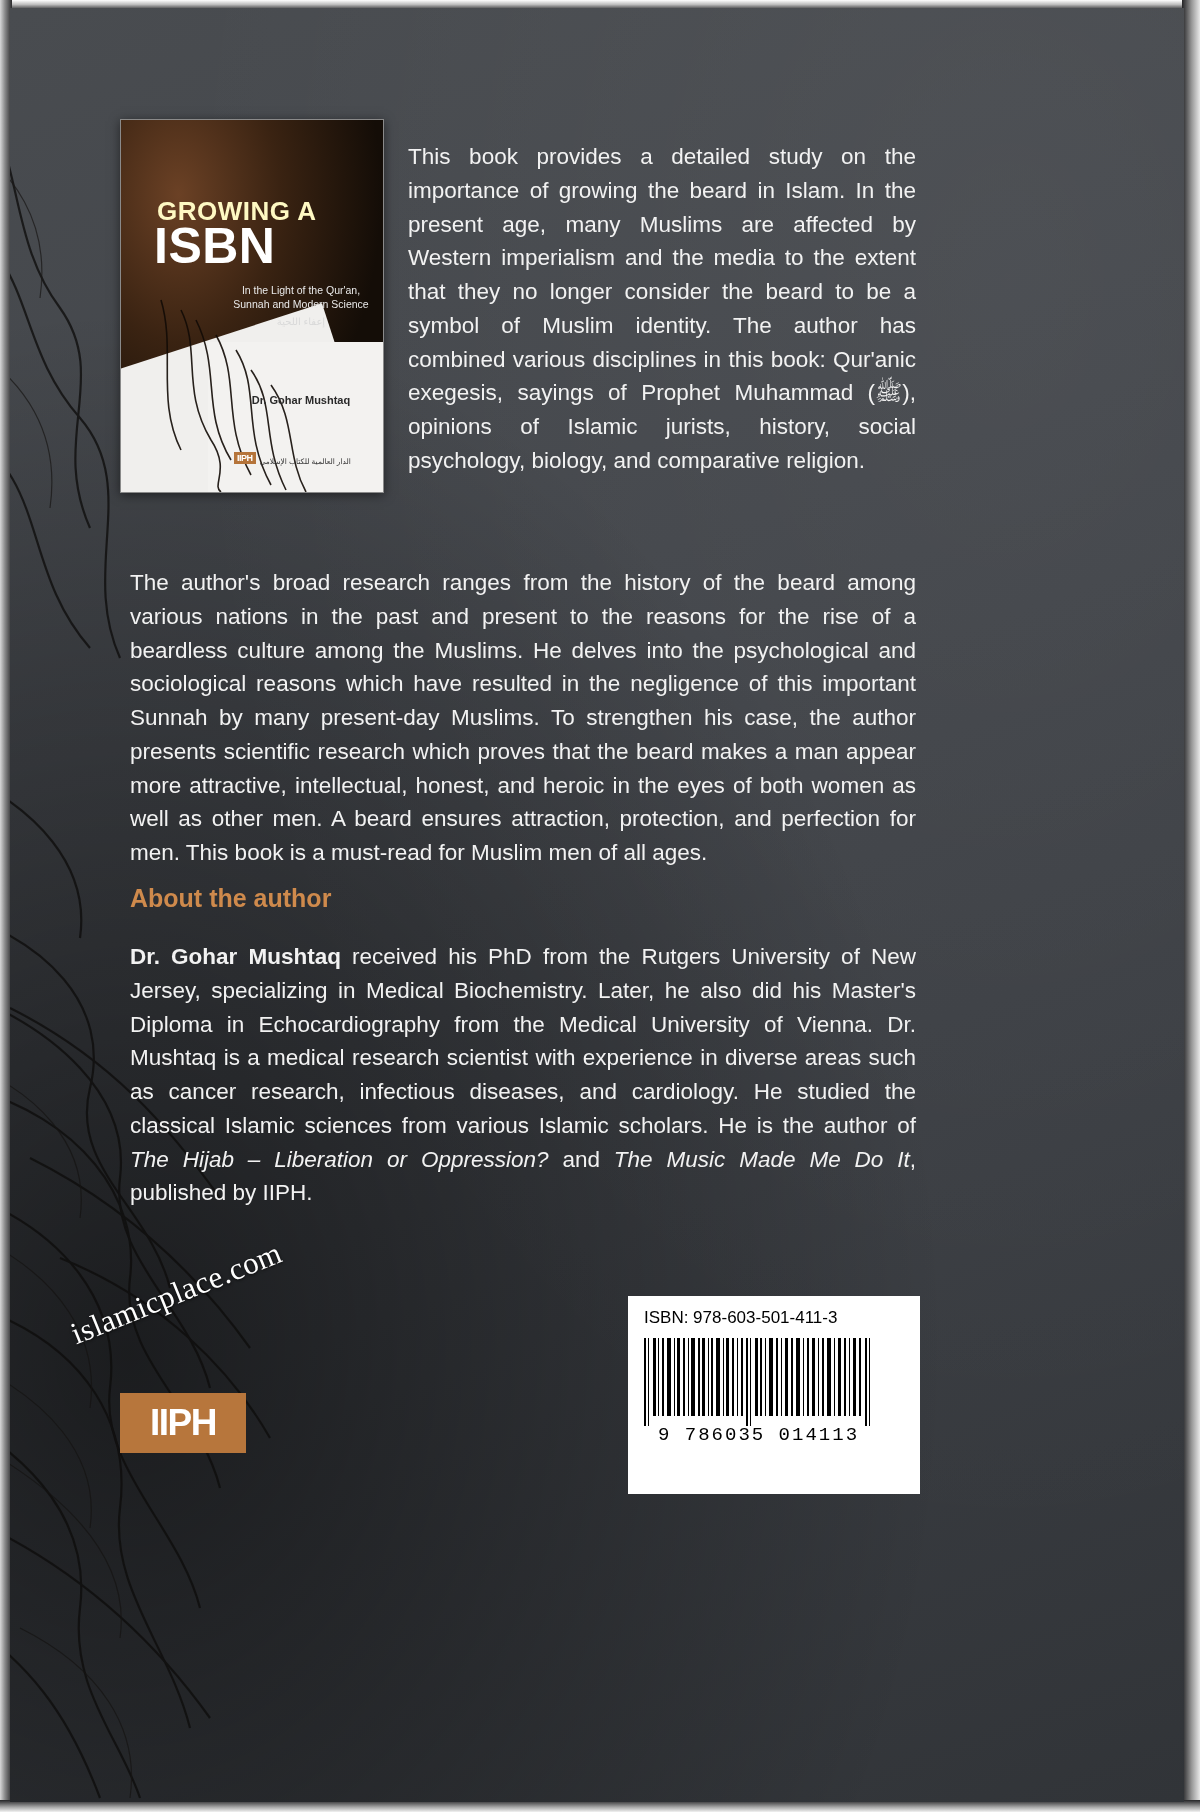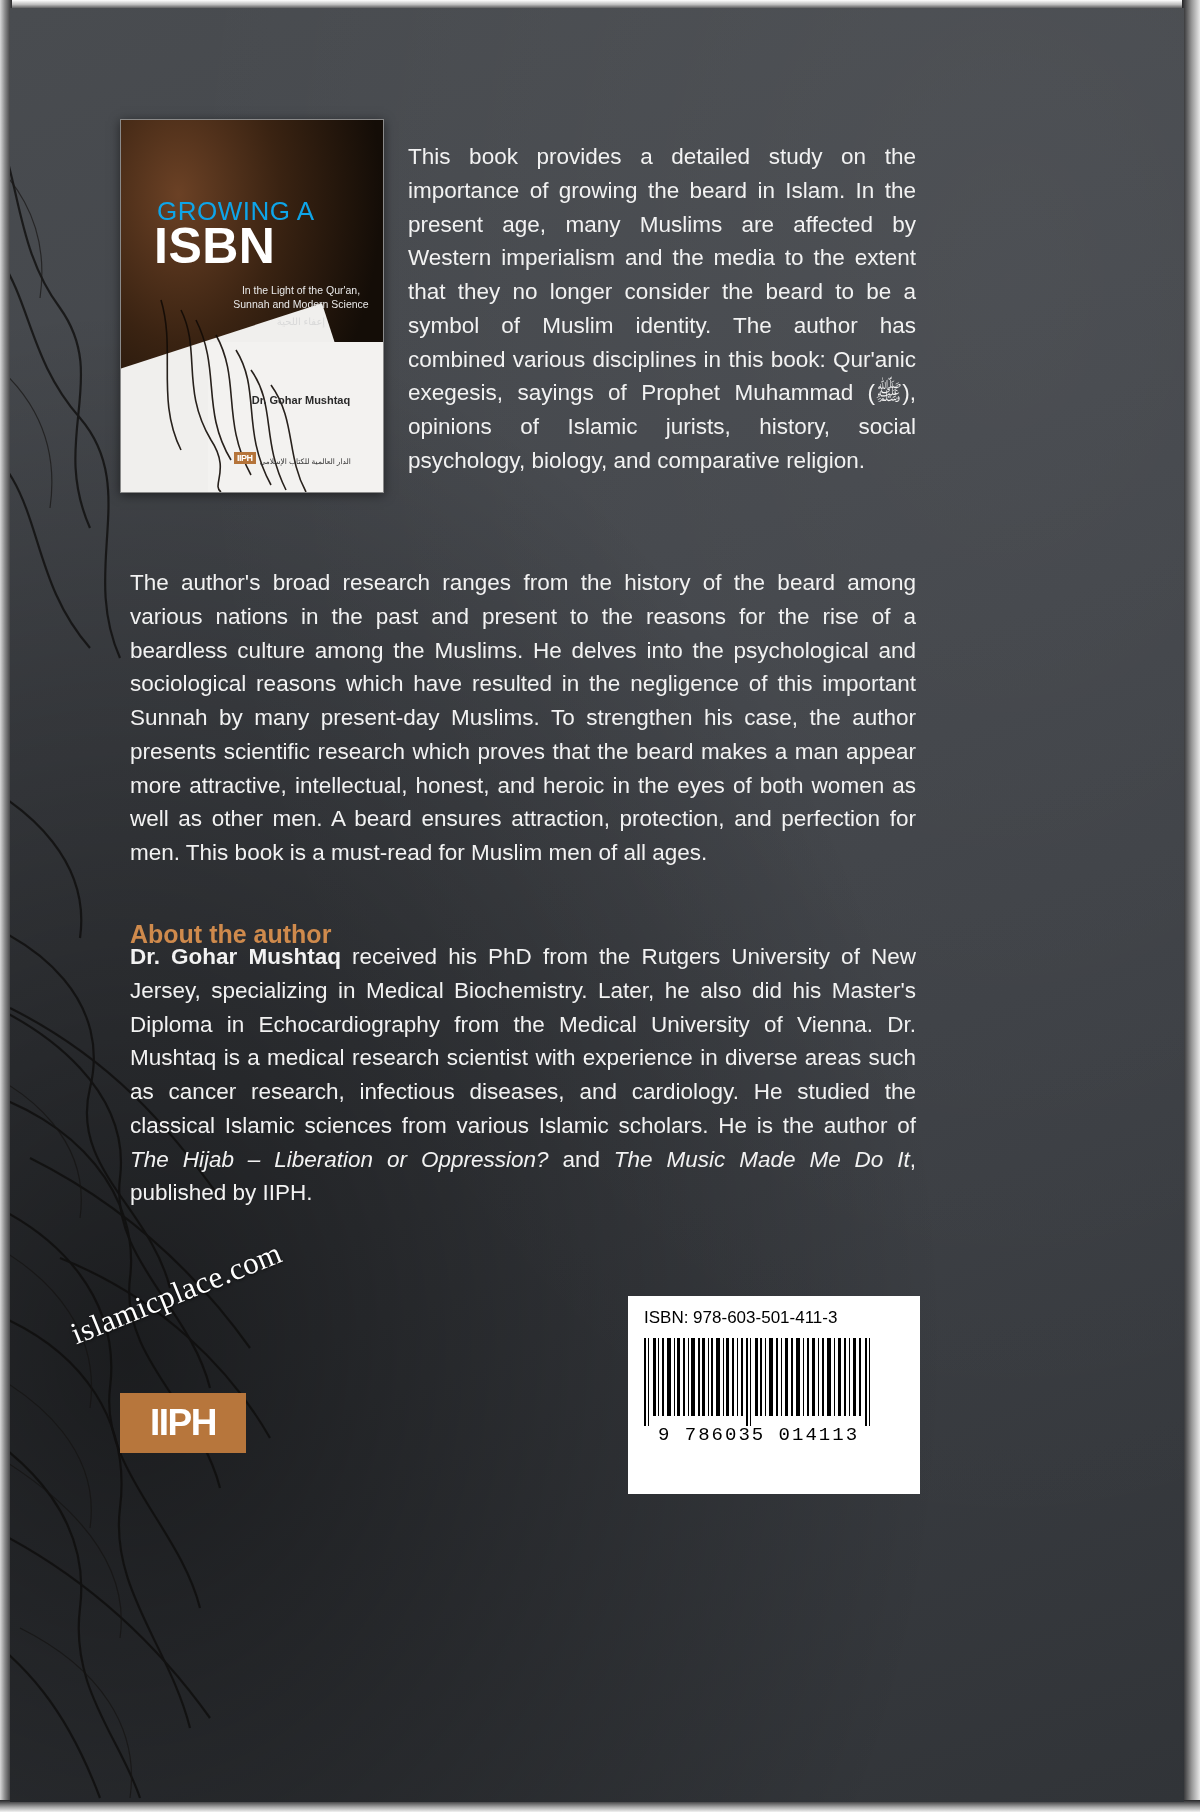--- a/index.html
+++ b/index.html
@@ -103,23 +103,23 @@
     background: #f3f2f0;
   }
   .thumb-hairs {
     position: absolute;
     left: 0; top: 0; width: 262px; height: 372px;
   }
   .thumb-title1 {
     position: absolute;
     left: 36px; top: 76px;
     font-size: 26px;
-    font-weight: normal;
+    font-weight: bold;
     letter-spacing: 0.5px;
-    color: #0ea5e9;
+    color: #fef9c3;
     font-family: "Liberation Sans", sans-serif;
     text-align: center;
   }
   .thumb-title2 {
     position: absolute;
     left: 33px; top: 101px;
     font-size: 50px;
     font-weight: bold;
     letter-spacing: 0.5px;
     color: #ffffff;
@@ -192,21 +192,21 @@
     font-size: 22.5px;
     line-height: 1.50;
     text-align: justify;
     text-justify: inter-word;
     margin-top: 32px;
   }
   .para-2 { top: 526px; }
   .about-heading {
     position: absolute;
     left: 120px;
-    top: 912px;
+    top: 876px;
     font-size: 25px;
     font-weight: bold;
     color: #cf8a4c;
   }
   .para-3 { top: 900px; }
   .para-3 b { font-weight: bold; }
   .para-3 i { }
 
   .watermark {
     position: absolute;

